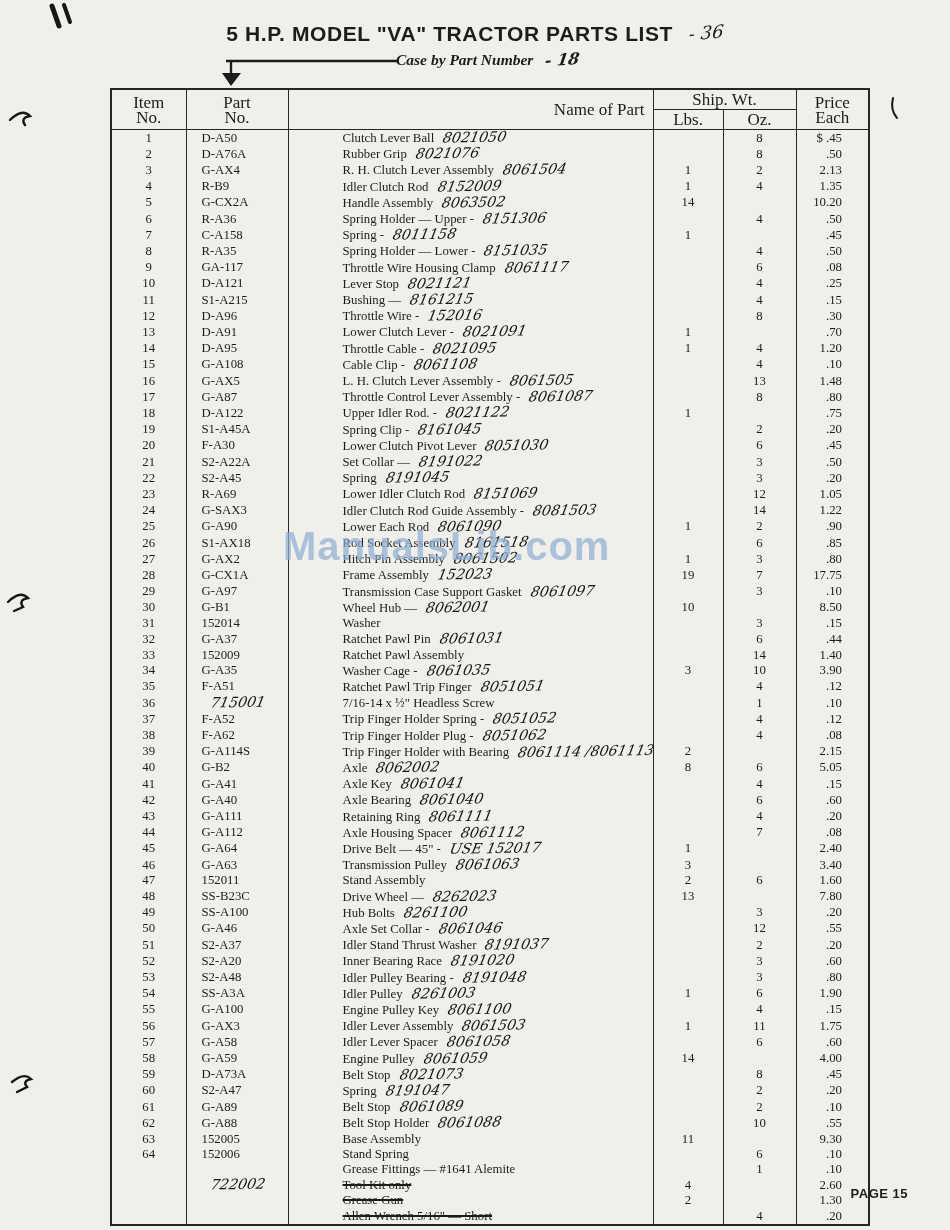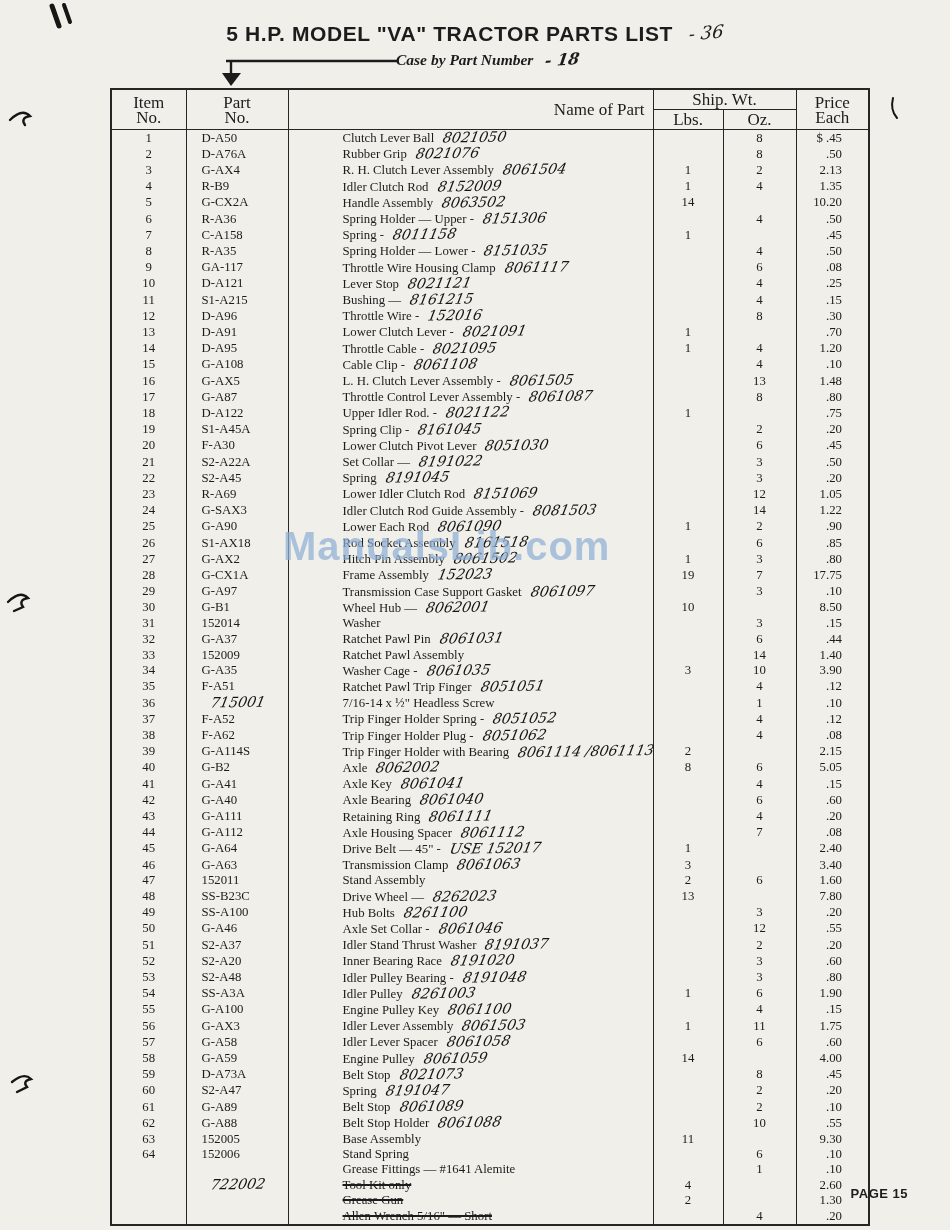--- a/index.html
+++ b/index.html
@@ -479,21 +479,21 @@
       <td class="c-item">45</td>
       <td class="c-part">G-A64</td>
       <td class="c-name"><span class="">Drive Belt — 45" -</span><span class="hw">USE 152017</span></td>
       <td class="c-lbs">1</td>
       <td class="c-oz"></td>
       <td class="c-price">2.40</td>
     </tr>
     <tr>
       <td class="c-item">46</td>
       <td class="c-part">G-A63</td>
-      <td class="c-name"><span class="">Transmission Clamp</span><span class="hw">8061063</span></td>
+      <td class="c-name"><span class="">Transmission Pulley</span><span class="hw">8061063</span></td>
       <td class="c-lbs">3</td>
       <td class="c-oz"></td>
       <td class="c-price">3.40</td>
     </tr>
     <tr>
       <td class="c-item">47</td>
       <td class="c-part">152011</td>
       <td class="c-name"><span class="">Stand Assembly</span></td>
       <td class="c-lbs">2</td>
       <td class="c-oz">6</td>

